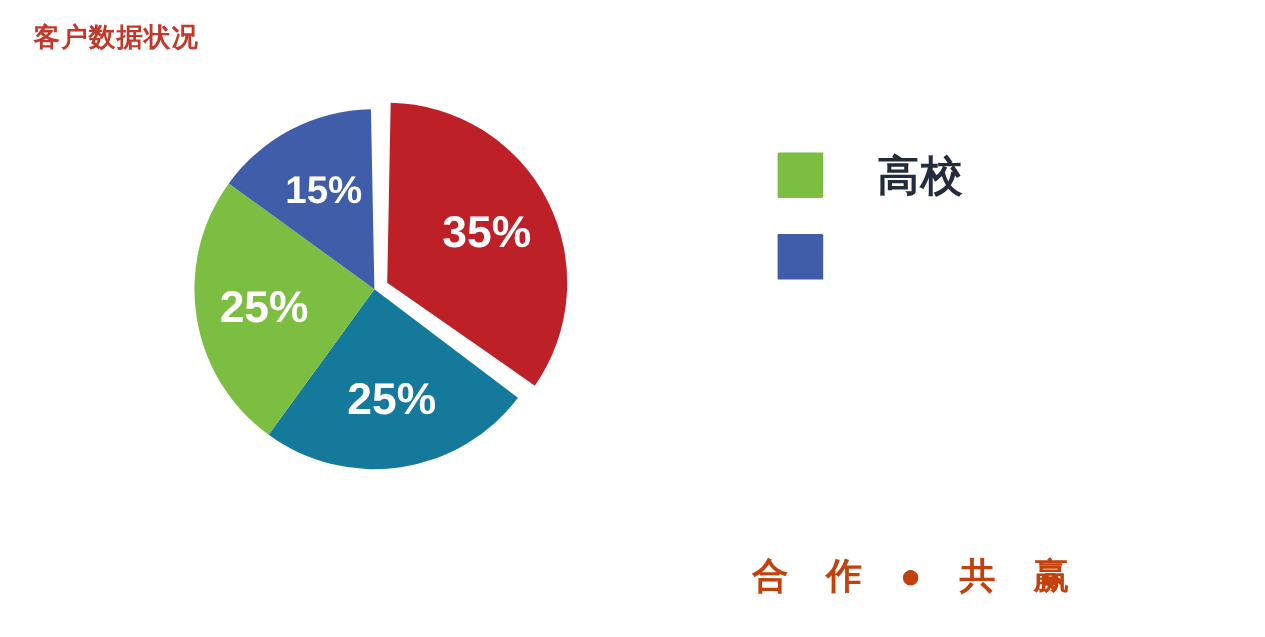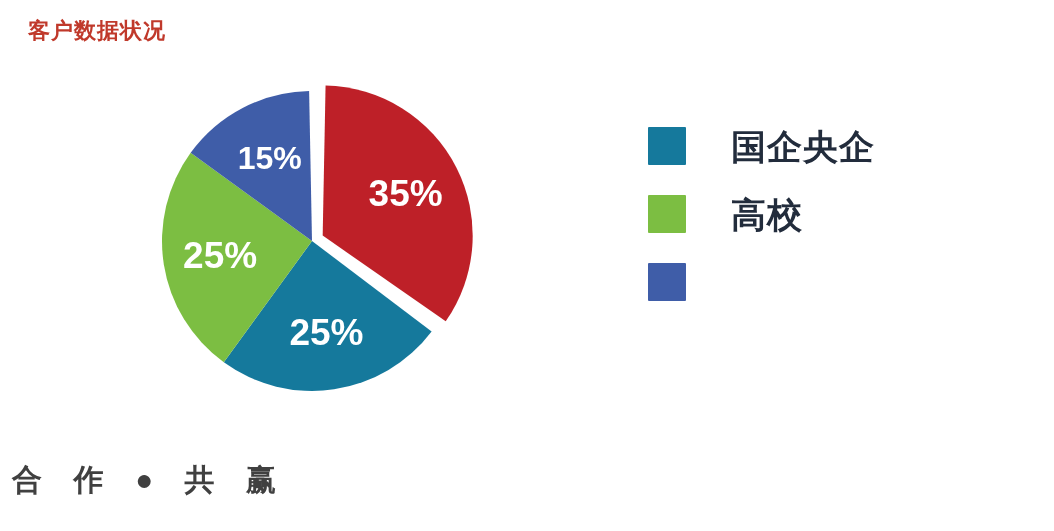--- a/index.html
+++ b/index.html
@@ -79,22 +79,22 @@
     white-space: nowrap;
     line-height: 1;
   }
 
   
   .footer-slogan {
     position: absolute;
     left: 0;
     right: 0;
     top: 460px;
-    text-align: left;
-    color: #404040;
+    text-align: right;
+    color: #c2410c;
     font-family: "Liberation Serif", "DejaVu Serif", serif;
     font-weight: bold;
     font-size: 30px;
     letter-spacing: 12px;
     text-indent: 12px;
     white-space: nowrap;
   }
 </style>
 </head>
 <body>
@@ -112,24 +112,20 @@
         <path d="M 160.00 163.00 L 71.83 284.35 A 150 150 0 0 1 38.65 74.83 Z" fill="#7cbe42"></path>
         <text x="68.1" y="177.5" class="slice-label" font-size="37">25%</text>
         <path d="M 160.00 163.00 L 38.65 74.83 A 150 150 0 0 1 157.12 13.03 Z" fill="#3f5da8"></path>
         <text x="117.8" y="80.1" class="slice-label" font-size="32">15%</text>
       </svg>
   </div>
 
   <div class="legend">
 
 
-    <div class="legend-row">
-      <span class="legend-swatch" style="background: rgb(21, 121, 156);"></span>
-      <span class="legend-label">国企央企</span>
-    </div>
 
     <div class="legend-row">
       <span class="legend-swatch" style="background: rgb(124, 190, 66);"></span>
       <span class="legend-label">高校</span>
     </div>
 
     <div class="legend-row">
       <span class="legend-swatch" style="background: rgb(63, 93, 168);"></span>
     </div>
 

